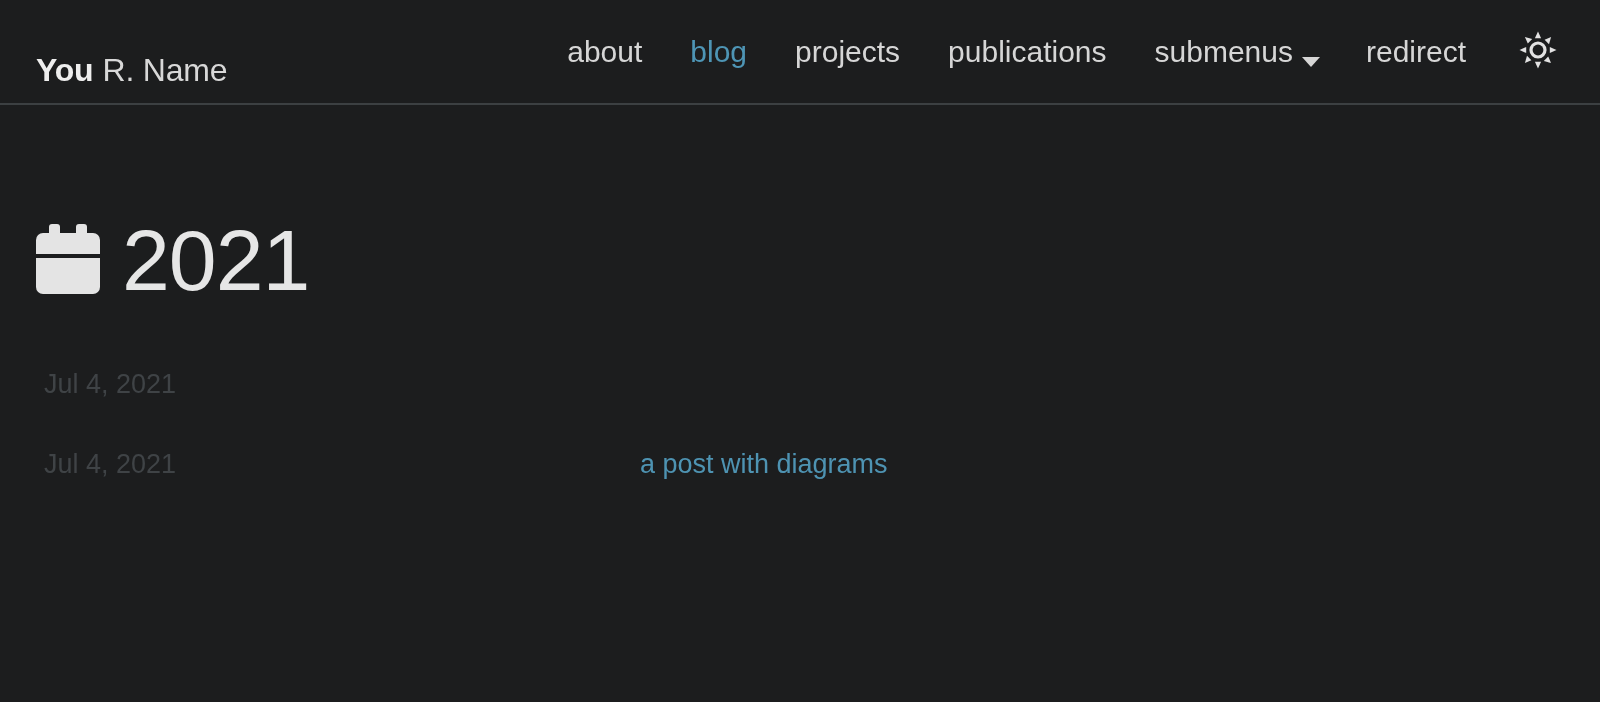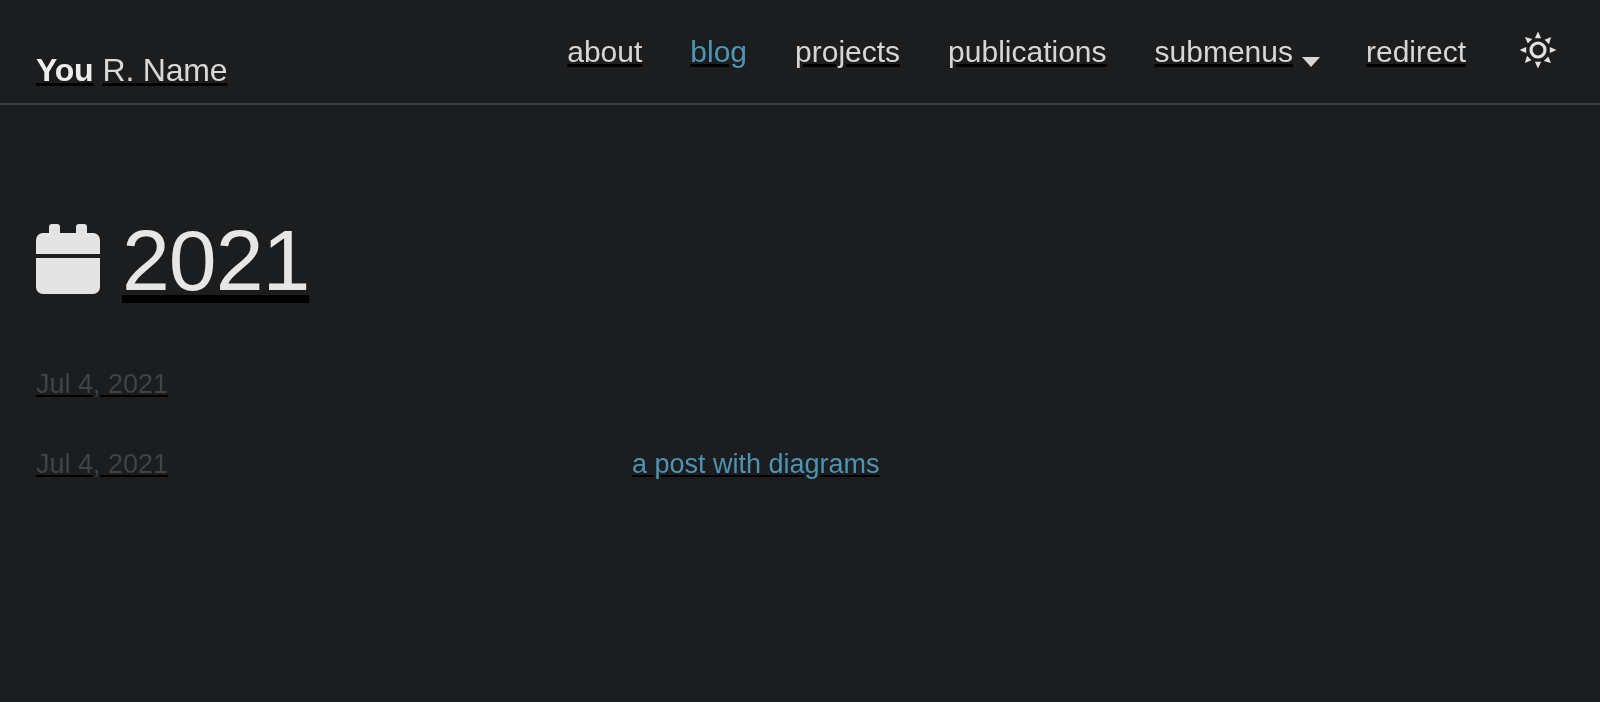--- a/index.html
+++ b/index.html
@@ -13,21 +13,20 @@
     font-family: "Liberation Sans", sans-serif;
     -webkit-font-smoothing: antialiased;
   }
 
   .page {
     position: relative;
     width: 1600px;
     height: 634px;
     background: #1c1d1e;
     overflow: hidden;
-    text-decoration: underline;
   }
 
   
   .navbar {
     position: relative;
     height: 105px;
     width: 100%;
     background: #1c1d1e;
     border-bottom: 2px solid #3c4042;
     display: flex;
@@ -177,20 +176,21 @@
 
   
   .post-list {
     margin-top: 68px;
   }
   .post-row {
     display: flex;
     align-items: baseline;
     height: 80px;
     cursor: pointer;
+    margin-left: 8px;
   }
   .post-date {
     width: 596px;
     flex: 0 0 596px;
     font-size: 27px;
     line-height: 1;
     color: #3f4346;
     white-space: nowrap;
   }
   .post-title {

